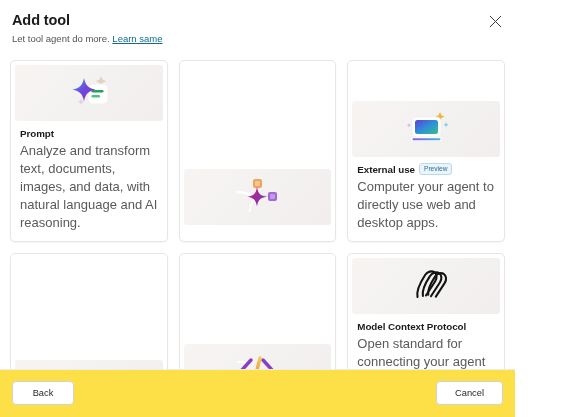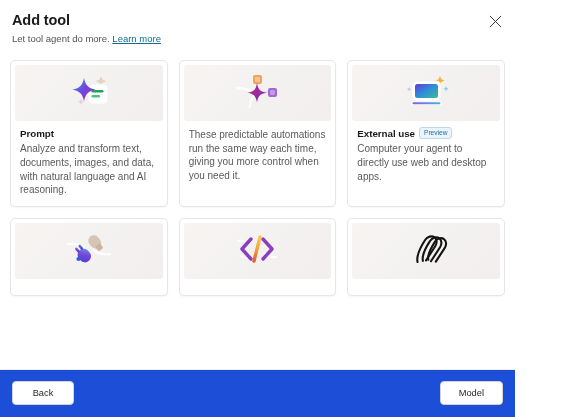--- a/index.html
+++ b/index.html
@@ -65,20 +65,21 @@
     align-content: start;
   }
   .card {
     background: #ffffff;
     border: 1px solid #e6e6e6;
     border-radius: 5px;
     box-shadow: 0 1px 2px rgba(0,0,0,0.045);
     overflow: hidden;
     display: flex; flex-direction: column;
     cursor: pointer;
+    justify-content: flex-end;
   }
   .thumb {
     height: 56px;
     margin: 4px 4px 0 4px;
     border-radius: 3px;
     background: linear-gradient(135deg, #f7f4f2 0%, #f4f2f1 45%, #f1eeed 100%);
     display: flex; align-items: center; justify-content: center;
     position: relative;
   }
   .card-body {
@@ -89,21 +90,21 @@
     margin-bottom: 2px;
   }
   .card-title {
     font-size: 9.8px;
     font-weight: bold;
     color: #1b1b1b;
     line-height: 1.25;
     letter-spacing: -0.05px;
   }
   .card-desc {
-    font-size: 10px;
+    font-size: 13px;
     color: #5a5a5a;
     line-height: 1.38;
   }
   .preview-badge {
     font-size: 6.6px;
     color: #1f6f9b;
     background: #eaf4fa;
     border: 1px solid #bcd9ea;
     border-radius: 3px;
     padding: 1px 4px 1.5px 4px;
@@ -113,21 +114,21 @@
     top: -0.5px;
   }
   .ext-icon { display: inline-flex; align-items: center; }
 
   
   .footer {
     flex: 0 0 auto;
     border-top: 1px solid #ededed;
     padding: 11px 12px 12px 12px;
     display: flex; align-items: center; justify-content: space-between;
-    background: #1d4ed8;
+    background: #fde047;
   }
   .btn {
     font-family: "Liberation Sans", sans-serif;
     font-size: 9.3px;
     color: #262626;
     background: #ffffff;
     border: 1px solid #d2d2d2;
     border-radius: 4px;
     padding: 5px 18px;
     min-width: 62px;
@@ -137,21 +138,21 @@
 </style>
 </head>
 <body>
 
 <div id="dialog">
 
   <div class="header">
     <div class="title">Add tool</div>
     <div class="subtitle">
       <span>Let tool agent do more.</span>
-      <a href="#" class="learn-more">Learn more</a>
+      <a href="#" class="learn-more">Learn same</a>
     </div>
     <button class="close-btn">
       <span>
         <svg width="13" height="13" viewBox="0 0 13 13" aria-hidden="true">
           <path d="M1.2 1.2 L11.8 11.8 M11.8 1.2 L1.2 11.8" stroke="#3b3b3b" stroke-width="1" fill="none" stroke-linecap="round"></path>
         </svg>
       </span>
     </button>
   </div>
 
@@ -209,21 +210,20 @@
               <rect x="25" y="5" width="9" height="9" rx="2" fill="#f0a35e"></rect>
               <rect x="27" y="7" width="5" height="5" rx="1" fill="#f6c48f"></rect>
               <rect x="40" y="18" width="9" height="9" rx="2" fill="#a06ad4"></rect>
               <rect x="42" y="20" width="5" height="5" rx="1" fill="#c49ae6"></rect>
 
               <path d="M29 13 C30.2 19.8 32 21.6 38.8 22.8 C32 24 30.2 25.8 29 32.6 C27.8 25.8 26 24 19.2 22.8 C26 21.6 27.8 19.8 29 13 Z" fill="url(#gFlow)"></path>
             </svg>
           </span>
         </div>
         <div class="card-body">
-          <div class="card-desc">These predictable automations run the same way each time, giving you more control when you need it.</div>
         </div>
       </div>
 
       <div class="card">
         <div class="thumb">
           <span>
             <svg width="60" height="42" viewBox="0 0 60 42" aria-hidden="true">
               <defs>
                 <linearGradient id="gScreen" x1="0" y1="0" x2="1" y2="1">
                   <stop offset="0%" stop-color="#5b3fd6"></stop>
@@ -321,23 +321,29 @@
           <span>
             <svg width="60" height="42" viewBox="0 0 60 42" aria-hidden="true">
               <g stroke="#141414" stroke-width="2.1" fill="none" stroke-linecap="round" stroke-linejoin="round" transform="rotate(-12 30 21)">
                 <path d="M19 32 C19 24 27 16 31 12 C34 9 38.5 9 40.6 11.2 C42.7 13.4 42.4 17.4 39.6 20.2 L27.6 32.2"></path>
                 <path d="M24.5 32 C24.5 25 32 17.6 35.6 14 C38.6 11 43 11 45.1 13.2 C47.2 15.4 46.9 19.4 44.1 22.2 L32.3 34"></path>
                 <path d="M30 32 C30 26 37 19 40.4 15.6 C43.4 12.6 47.6 12.8 49.6 15 C51.6 17.2 51.3 21.1 48.6 23.8 L37 35.4"></path>
               </g>
             </svg>
           </span>
         </div>
+        <div class="card-body">
+          <div class="card-title-row">
+            <span class="card-title">Model Context Protocol</span>
+          </div>
+          <div class="card-desc">Open standard for connecting your agent to data, designed with AI in mind.</div>
+        </div>
       </div>
 
     </div>
   </div>
 
   <div class="footer">
     <button class="btn">Back</button>
-    <button class="btn">Model</button>
+    <button class="btn">Cancel</button>
   </div>
 
 </div>
 
 </body></html>

